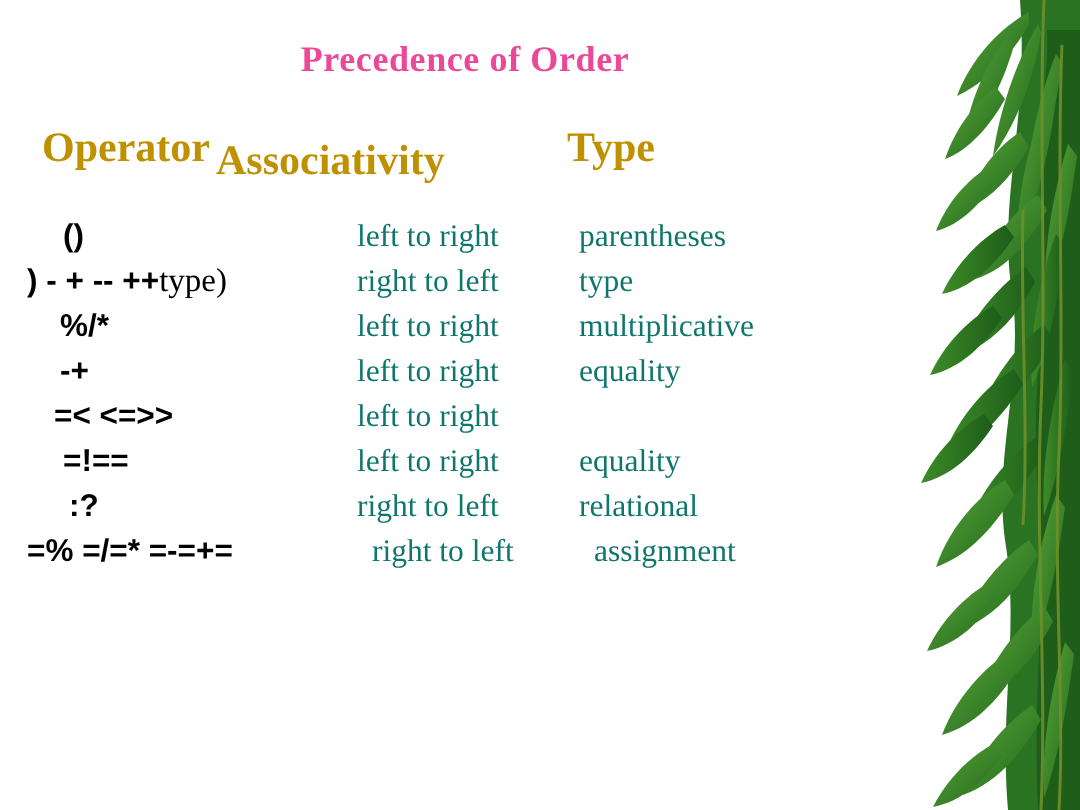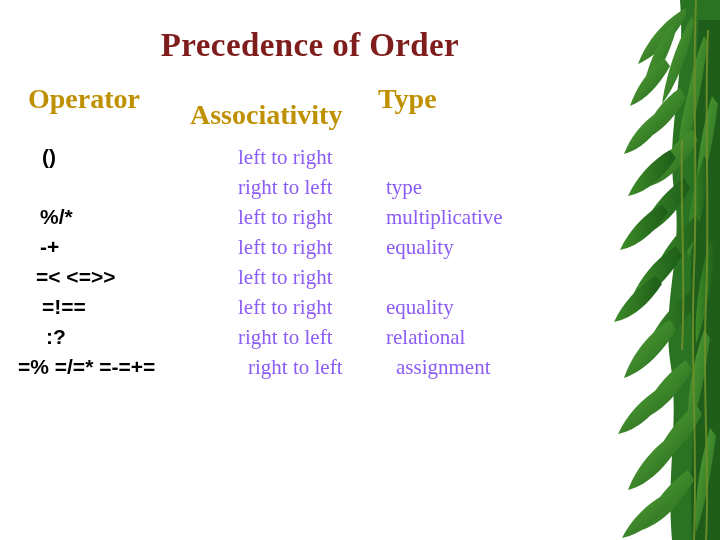--- a/index.html
+++ b/index.html
@@ -27,23 +27,23 @@
 
   
   .slide-title {
     position: absolute;
     left: 0;
     top: 27px;
     width: 620px;
     text-align: center;
     font-family: "Liberation Serif", serif;
     font-weight: bold;
-    font-size: 33px;
+    font-size: 24px;
     letter-spacing: 0.4px;
-    color: #7f1d1d;
+    color: #ec4899;
     white-space: nowrap;
   }
 
   
   .headers {
     position: absolute;
     left: 0;
     top: 82px;
     width: 620px;
     height: 38px;
@@ -52,21 +52,21 @@
   .hdr {
     position: absolute;
     font-family: "Liberation Serif", serif;
     font-weight: bold;
     font-size: 28px;
     color: #bf9100;
     white-space: nowrap;
     line-height: 34px;
   }
   .hdr-operator { left: 28px; top: 0; }
-  .hdr-assoc    { left: 144px; top: 16px; margin-left: 46px; }
+  .hdr-assoc    { left: 144px; top: 9px; }
   .hdr-type     { left: 378px; top: 0; }
 
   
   .table-body {
     position: absolute;
     left: 0;
     top: 142px;
     width: 620px;
   }
   .row {
@@ -89,21 +89,21 @@
   .cell-operator .plain {
     font-family: "Liberation Serif", serif;
     font-weight: normal;
     font-size: 22px;
   }
   .cell-assoc,
   .cell-type {
     font-family: "Liberation Serif", serif;
     font-weight: normal;
     font-size: 21px;
-    color: #8b5cf6;
+    color: #0f766e;
   }
   .cell-assoc { left: 238px; }
   .cell-type  { left: 386px; }
 
   
   .op-r1 { left: 42px; }
   .op-r2 { left: 18px; }
   .op-r3 { left: 40px; }
   .op-r4 { left: 40px; }
   .op-r5 { left: 36px; }
@@ -138,23 +138,25 @@
     <div class="hdr hdr-operator">Operator</div>
     <div class="hdr hdr-assoc">Associativity</div>
     <div class="hdr hdr-type">Type</div>
   </div>
 
   <div class="table-body">
 
     <div class="row">
       <div class="cell cell-operator op-r1"><span>()</span><span class="plain"></span></div>
       <div class="cell cell-assoc">left to right</div>
-    </div>
-
-    <div class="row">
+      <div class="cell cell-type">parentheses</div>
+    </div>
+
+    <div class="row">
+      <div class="cell cell-operator op-r2"><span>) - + -- ++</span><span class="plain">type)</span></div>
       <div class="cell cell-assoc">right to left</div>
       <div class="cell cell-type">type</div>
     </div>
 
     <div class="row">
       <div class="cell cell-operator op-r3"><span>%/*</span><span class="plain"></span></div>
       <div class="cell cell-assoc">left to right</div>
       <div class="cell cell-type">multiplicative</div>
     </div>
 

